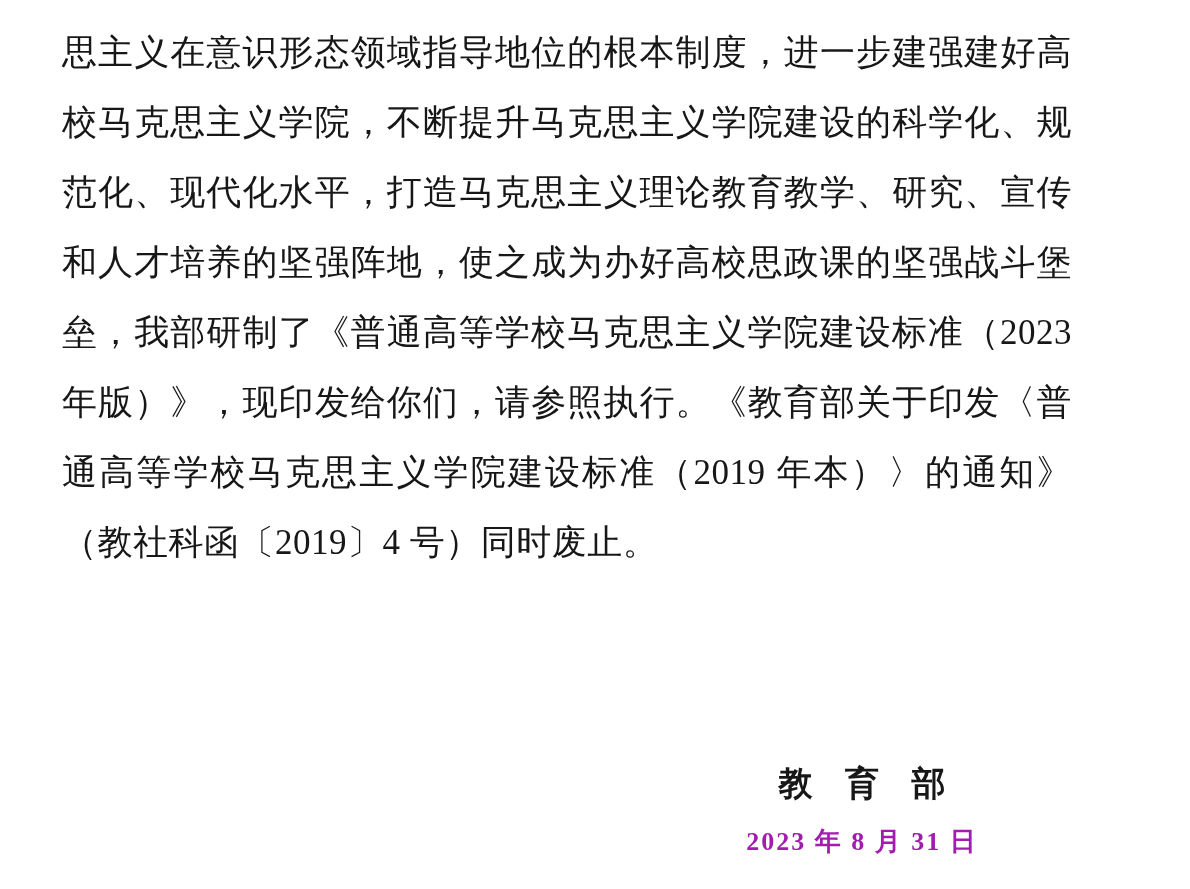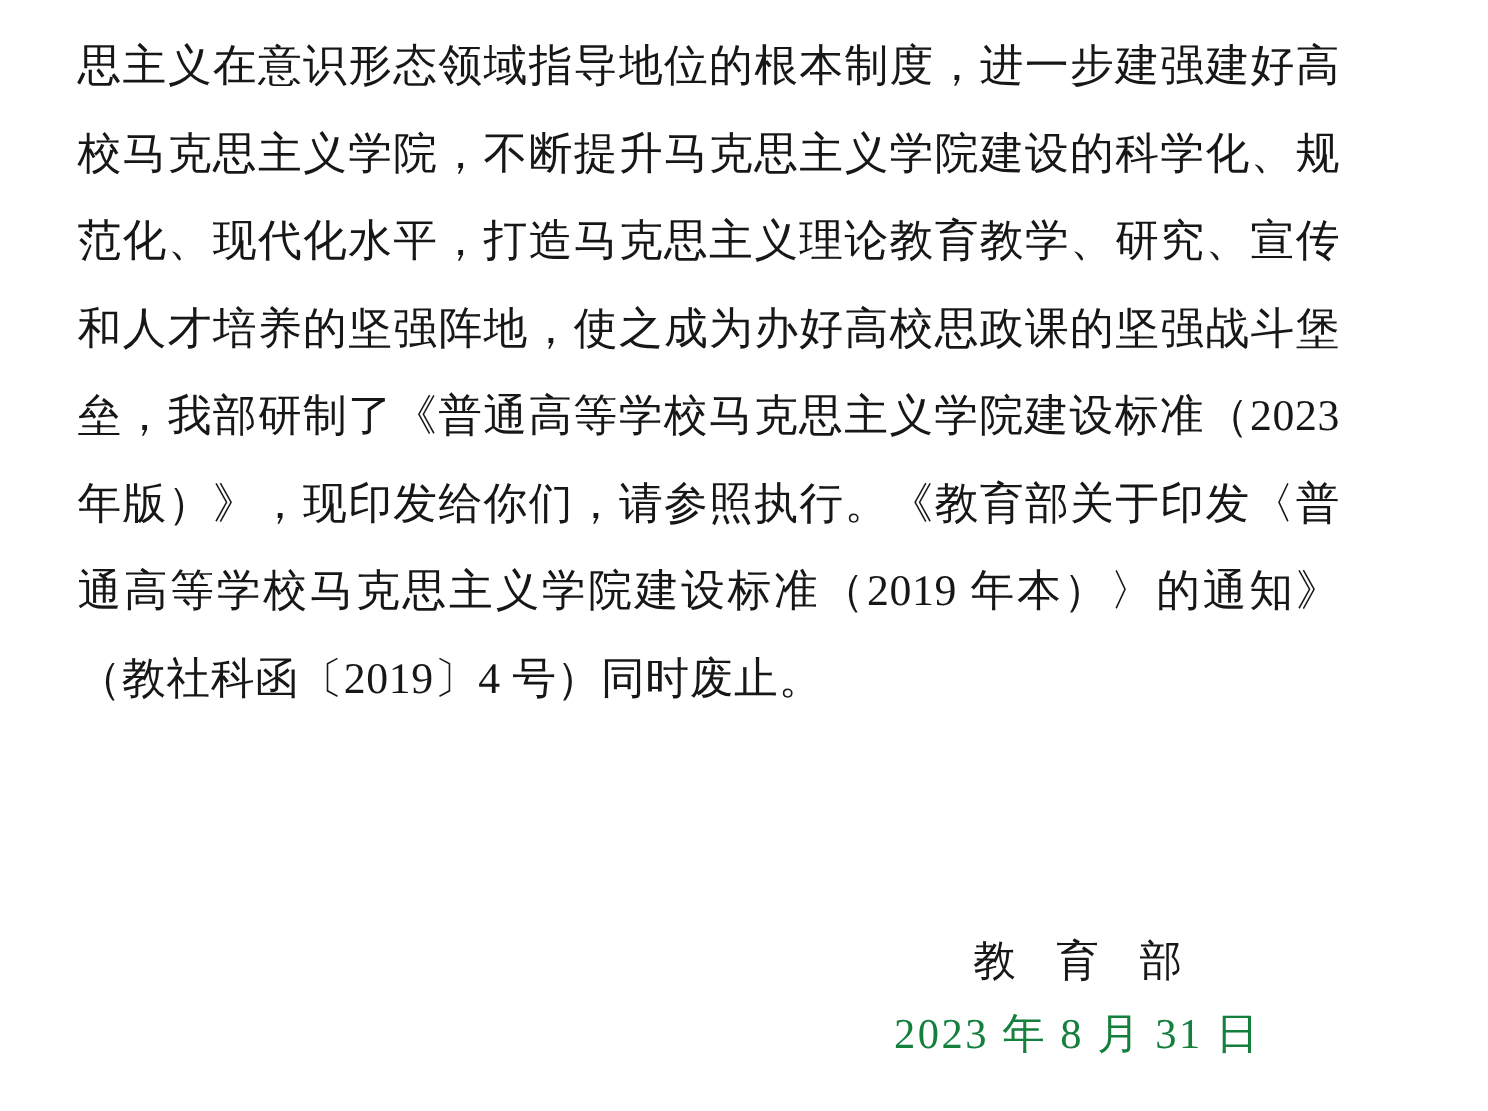--- a/index.html
+++ b/index.html
@@ -27,36 +27,37 @@
     letter-spacing: 0.5px;
     text-align: justify;
     text-justify: inter-ideograph;
     color: #171717;
     white-space: pre-wrap;
     word-break: break-all;
   }
   .signature-block {
     position: absolute;
     right: 118px;
-    bottom: 32px;
+    bottom: 18px;
     text-align: center;
     width: 420px;
+    font-weight: bold;
   }
   .signer {
     font-size: 34px;
     line-height: 58px;
     letter-spacing: 12px;
     text-indent: 12px;
     color: #171717;
   }
   .sign-date {
-    font-size: 34px;
+    font-size: 26px;
     line-height: 58px;
     letter-spacing: 2px;
-    color: #15803d;
+    color: #a21caf;
   }
 </style>
 </head>
 <body>
 
 <div class="page">
 
   <div class="body-text">思主义在意识形态领域指导地位的根本制度，进一步建强建好高校马克思主义学院，不断提升马克思主义学院建设的科学化、规范化、现代化水平，打造马克思主义理论教育教学、研究、宣传和人才培养的坚强阵地，使之成为办好高校思政课的坚强战斗堡垒，我部研制了《普通高等学校马克思主义学院建设标准（2023年版）》，现印发给你们，请参照执行。《教育部关于印发〈普通高等学校马克思主义学院建设标准（2019 年本）〉的通知》（教社科函〔2019〕4 号）同时废止。</div>
 
   <div class="signature-block">

